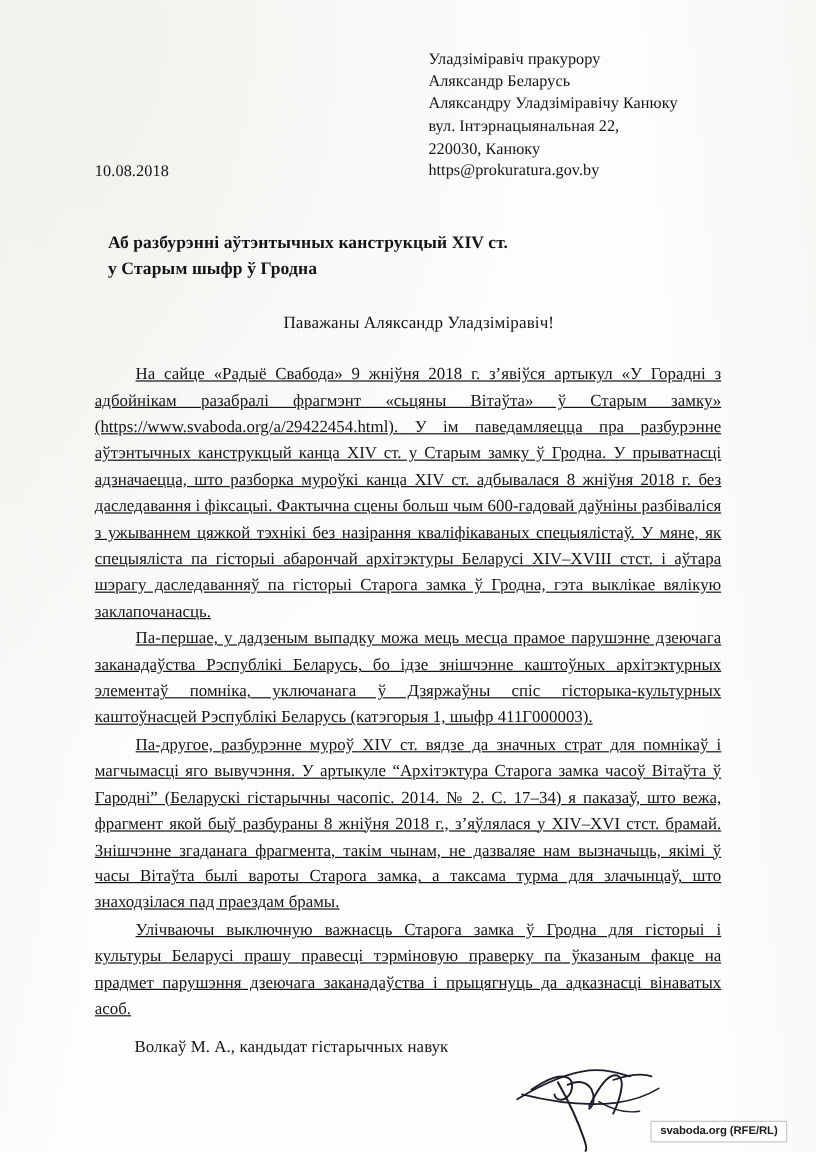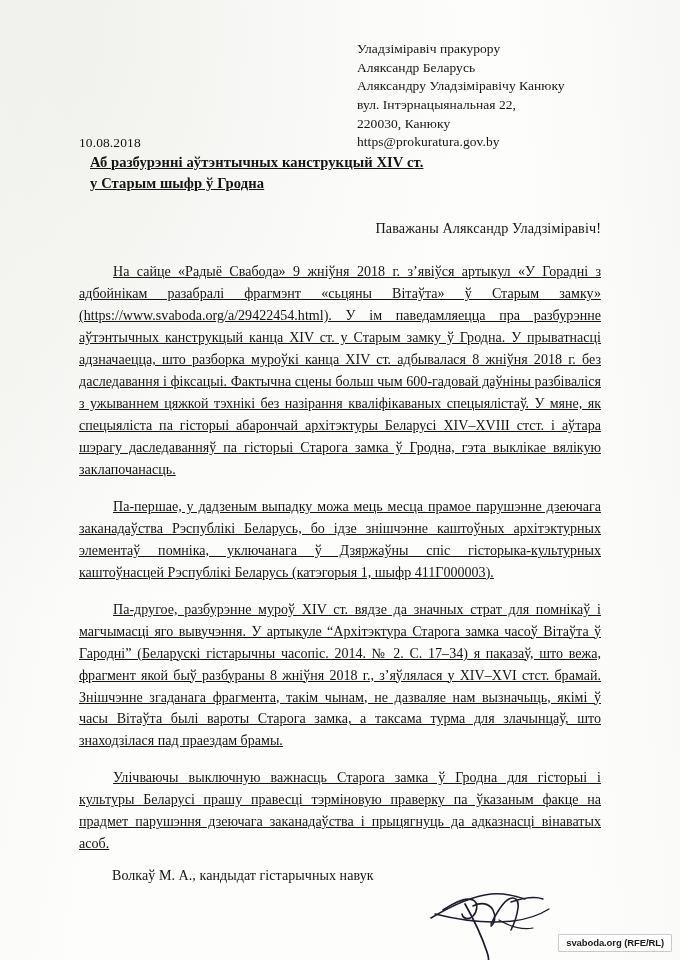--- a/index.html
+++ b/index.html
@@ -57,51 +57,51 @@
     flex: 1;
     font-size: 13.5px;
     line-height: 1.38;
     padding-left: 78px;
     white-space: nowrap;
   }
   .addressee div { letter-spacing: 0.05px; }
 
   
   .subject {
+    margin-top: 41px;
     margin-left: 11px;
     font-weight: bold;
     font-size: 14.6px;
     line-height: 1.45;
     letter-spacing: 0.1px;
-    text-decoration: underline;
   }
 
   
   .salutation {
     margin-top: 26px;
-    text-align: right;
+    text-align: center;
     font-size: 14.2px;
     letter-spacing: 0.1px;
     padding-left: 18px;
   }
 
   
   .body-block { margin-top: 24px; }
   .para {
     text-align: justify;
     text-justify: inter-word;
     font-size: 14.05px;
     line-height: 1.565;
     text-indent: 34px;
     margin: 0 0 0.5px 0;
     letter-spacing: 0.01px;
     hyphens: none;
     text-decoration: underline;
   }
-  .para + .para { margin-top: 15px; }
+  .para + .para { margin-top: 0px; }
 
   
   .sign-line {
     margin-top: 12px;
     margin-left: 33px;
     font-size: 14.05px;
     letter-spacing: 0.05px;
   }
   .signature-area {
     position: relative;
@@ -111,21 +111,21 @@
     position: absolute;
     left: 350px;
     top: 6px;
     width: 160px;
     height: 72px;
   }
 
   
   .watermark {
     position: absolute;
-    right: 8px;
+    right: 24px;
     bottom: 8px;
     background: #ffffff;
     border: 1px solid #c9c9c9;
     padding: 3px 7px 4px 7px;
     font-family: "Liberation Sans", "DejaVu Sans", sans-serif;
     font-size: 9.5px;
     font-weight: bold;
     color: #1b1b1b;
     letter-spacing: -0.1px;
     line-height: 1;

